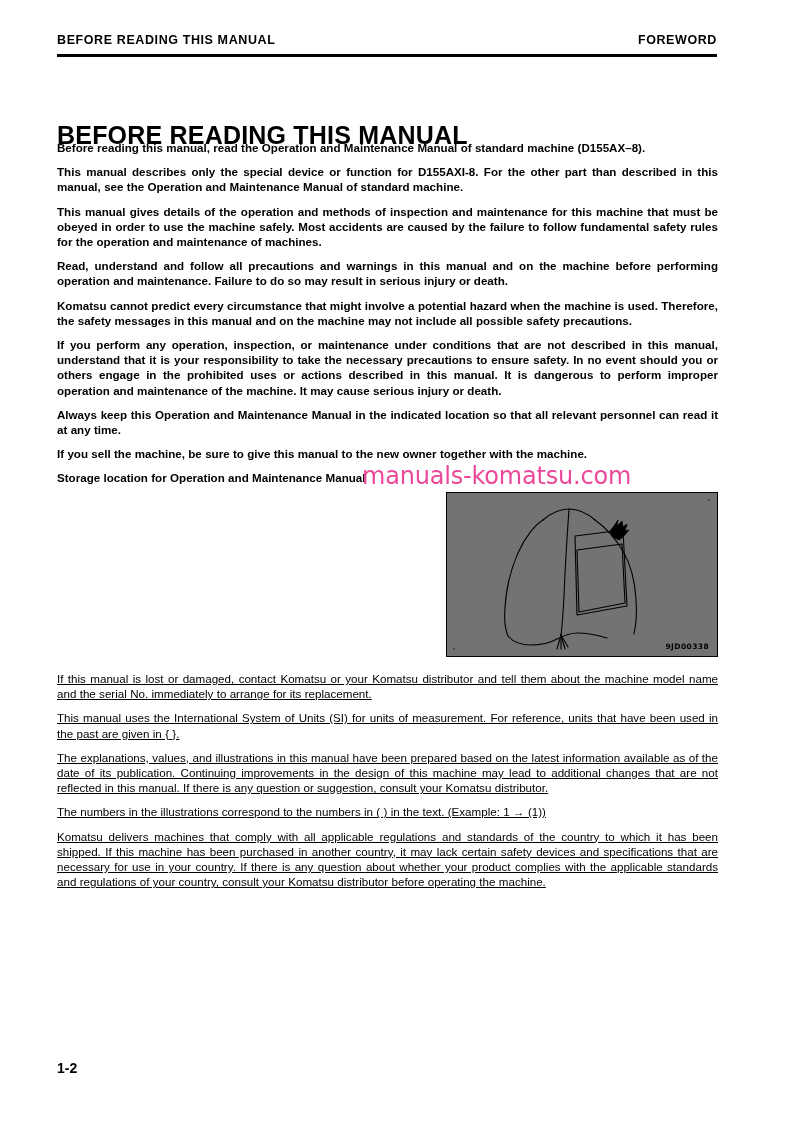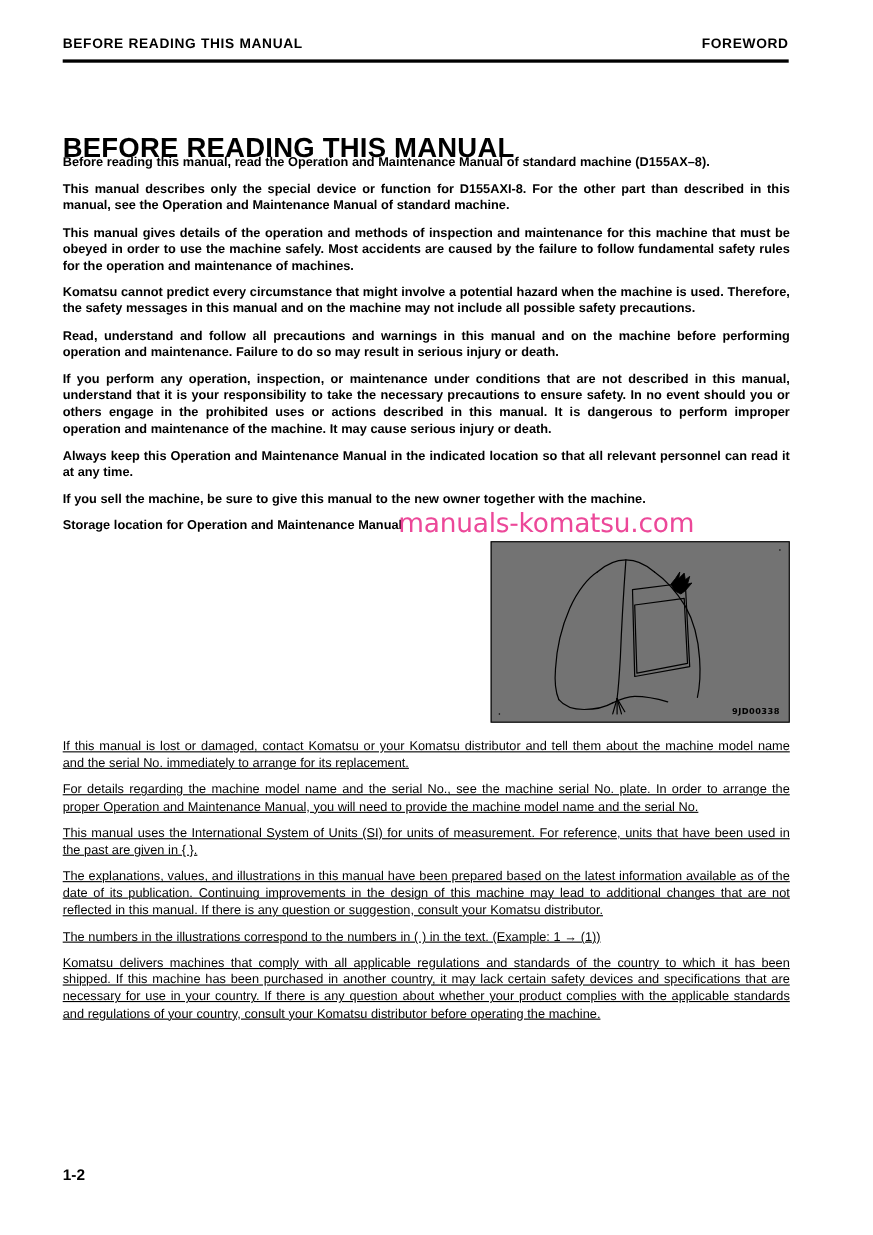--- a/index.html
+++ b/index.html
@@ -144,22 +144,22 @@
     <span class="header-right">FOREWORD</span>
   </div>
   <div class="header-rule"></div>
 
   <h1 class="doc-title">BEFORE READING THIS MANUAL</h1>
 
   <div class="body-block">
     <p class="para">Before reading this manual, read the Operation and Maintenance Manual of standard machine (D155AX–8).</p>
     <p class="para">This manual describes only the special device or function for D155AXI-8. For the other part than described in this manual, see the Operation and Maintenance Manual of standard machine.</p>
     <p class="para">This manual gives details of the operation and methods of inspection and maintenance for this machine that must be obeyed in order to use the machine safely. Most accidents are caused by the failure to follow fundamental safety rules for the operation and maintenance of machines.</p>
+    <p class="para">Read, understand and follow all precautions and warnings in this manual and on the machine before performing operation and maintenance. Failure to do so may result in serious injury or death.</p>
     <p class="para">Komatsu cannot predict every circumstance that might involve a potential hazard when the machine is used. Therefore, the safety messages in this manual and on the machine may not include all possible safety precautions.</p>
-    <p class="para">Read, understand and follow all precautions and warnings in this manual and on the machine before performing operation and maintenance. Failure to do so may result in serious injury or death.</p>
     <p class="para">If you perform any operation, inspection, or maintenance under conditions that are not described in this manual, understand that it is your responsibility to take the necessary precautions to ensure safety. In no event should you or others engage in the prohibited uses or actions described in this manual. It is dangerous to perform improper operation and maintenance of the machine. It may cause serious injury or death.</p>
     <p class="para">Always keep this Operation and Maintenance Manual in the indicated location so that all relevant personnel can read it at any time.</p>
     <p class="para">If you sell the machine, be sure to give this manual to the new owner together with the machine.</p>
     <p class="para">Storage location for Operation and Maintenance Manual</p>
   </div>
 
   <div class="watermark">manuals-komatsu.com</div>
 
   <div class="figure-box">
     <svg viewBox="0 0 270 163" xmlns="http://www.w3.org/2000/svg">
@@ -187,21 +187,20 @@
       <path d="M167,33 L171,27 L170,33 L175,28 L176,34 L180,31 L178,38 L182,37 L176,44 L172,47 L166,44 L163,38 Z" fill="#000000" stroke="#000000" stroke-width="0.8"></path>
 
       <circle cx="262" cy="7" r="0.7" fill="#000000"></circle>
       <circle cx="7" cy="156" r="0.7" fill="#000000"></circle>
     </svg>
     <span class="figure-id">9JD00338</span>
   </div>
 
   <div class="body-block-lower">
     <p class="para">If this manual is lost or damaged, contact Komatsu or your Komatsu distributor and tell them about the machine model name and the serial No. immediately to arrange for its replacement.</p>
-    <p class="para">For details regarding the machine model name and the serial No., see the machine serial No. plate. In order to arrange the proper Operation and Maintenance Manual, you will need to provide the machine model name and the serial No.</p>
     <p class="para">This manual uses the International System of Units (SI) for units of measurement. For reference, units that have been used in the past are given in { }.</p>
     <p class="para">The explanations, values, and illustrations in this manual have been prepared based on the latest information available as of the date of its publication. Continuing improvements in the design of this machine may lead to additional changes that are not reflected in this manual. If there is any question or suggestion, consult your Komatsu distributor.</p>
     <p class="para">The numbers in the illustrations correspond to the numbers in ( ) in the text. (Example: 1 → (1))</p>
     <p class="para">Komatsu delivers machines that comply with all applicable regulations and standards of the country to which it has been shipped. If this machine has been purchased in another country, it may lack certain safety devices and specifications that are necessary for use in your country. If there is any question about whether your product complies with the applicable standards and regulations of your country, consult your Komatsu distributor before operating the machine.</p>
   </div>
 
   <div class="page-number">1-2</div>
 
 </div>
 

